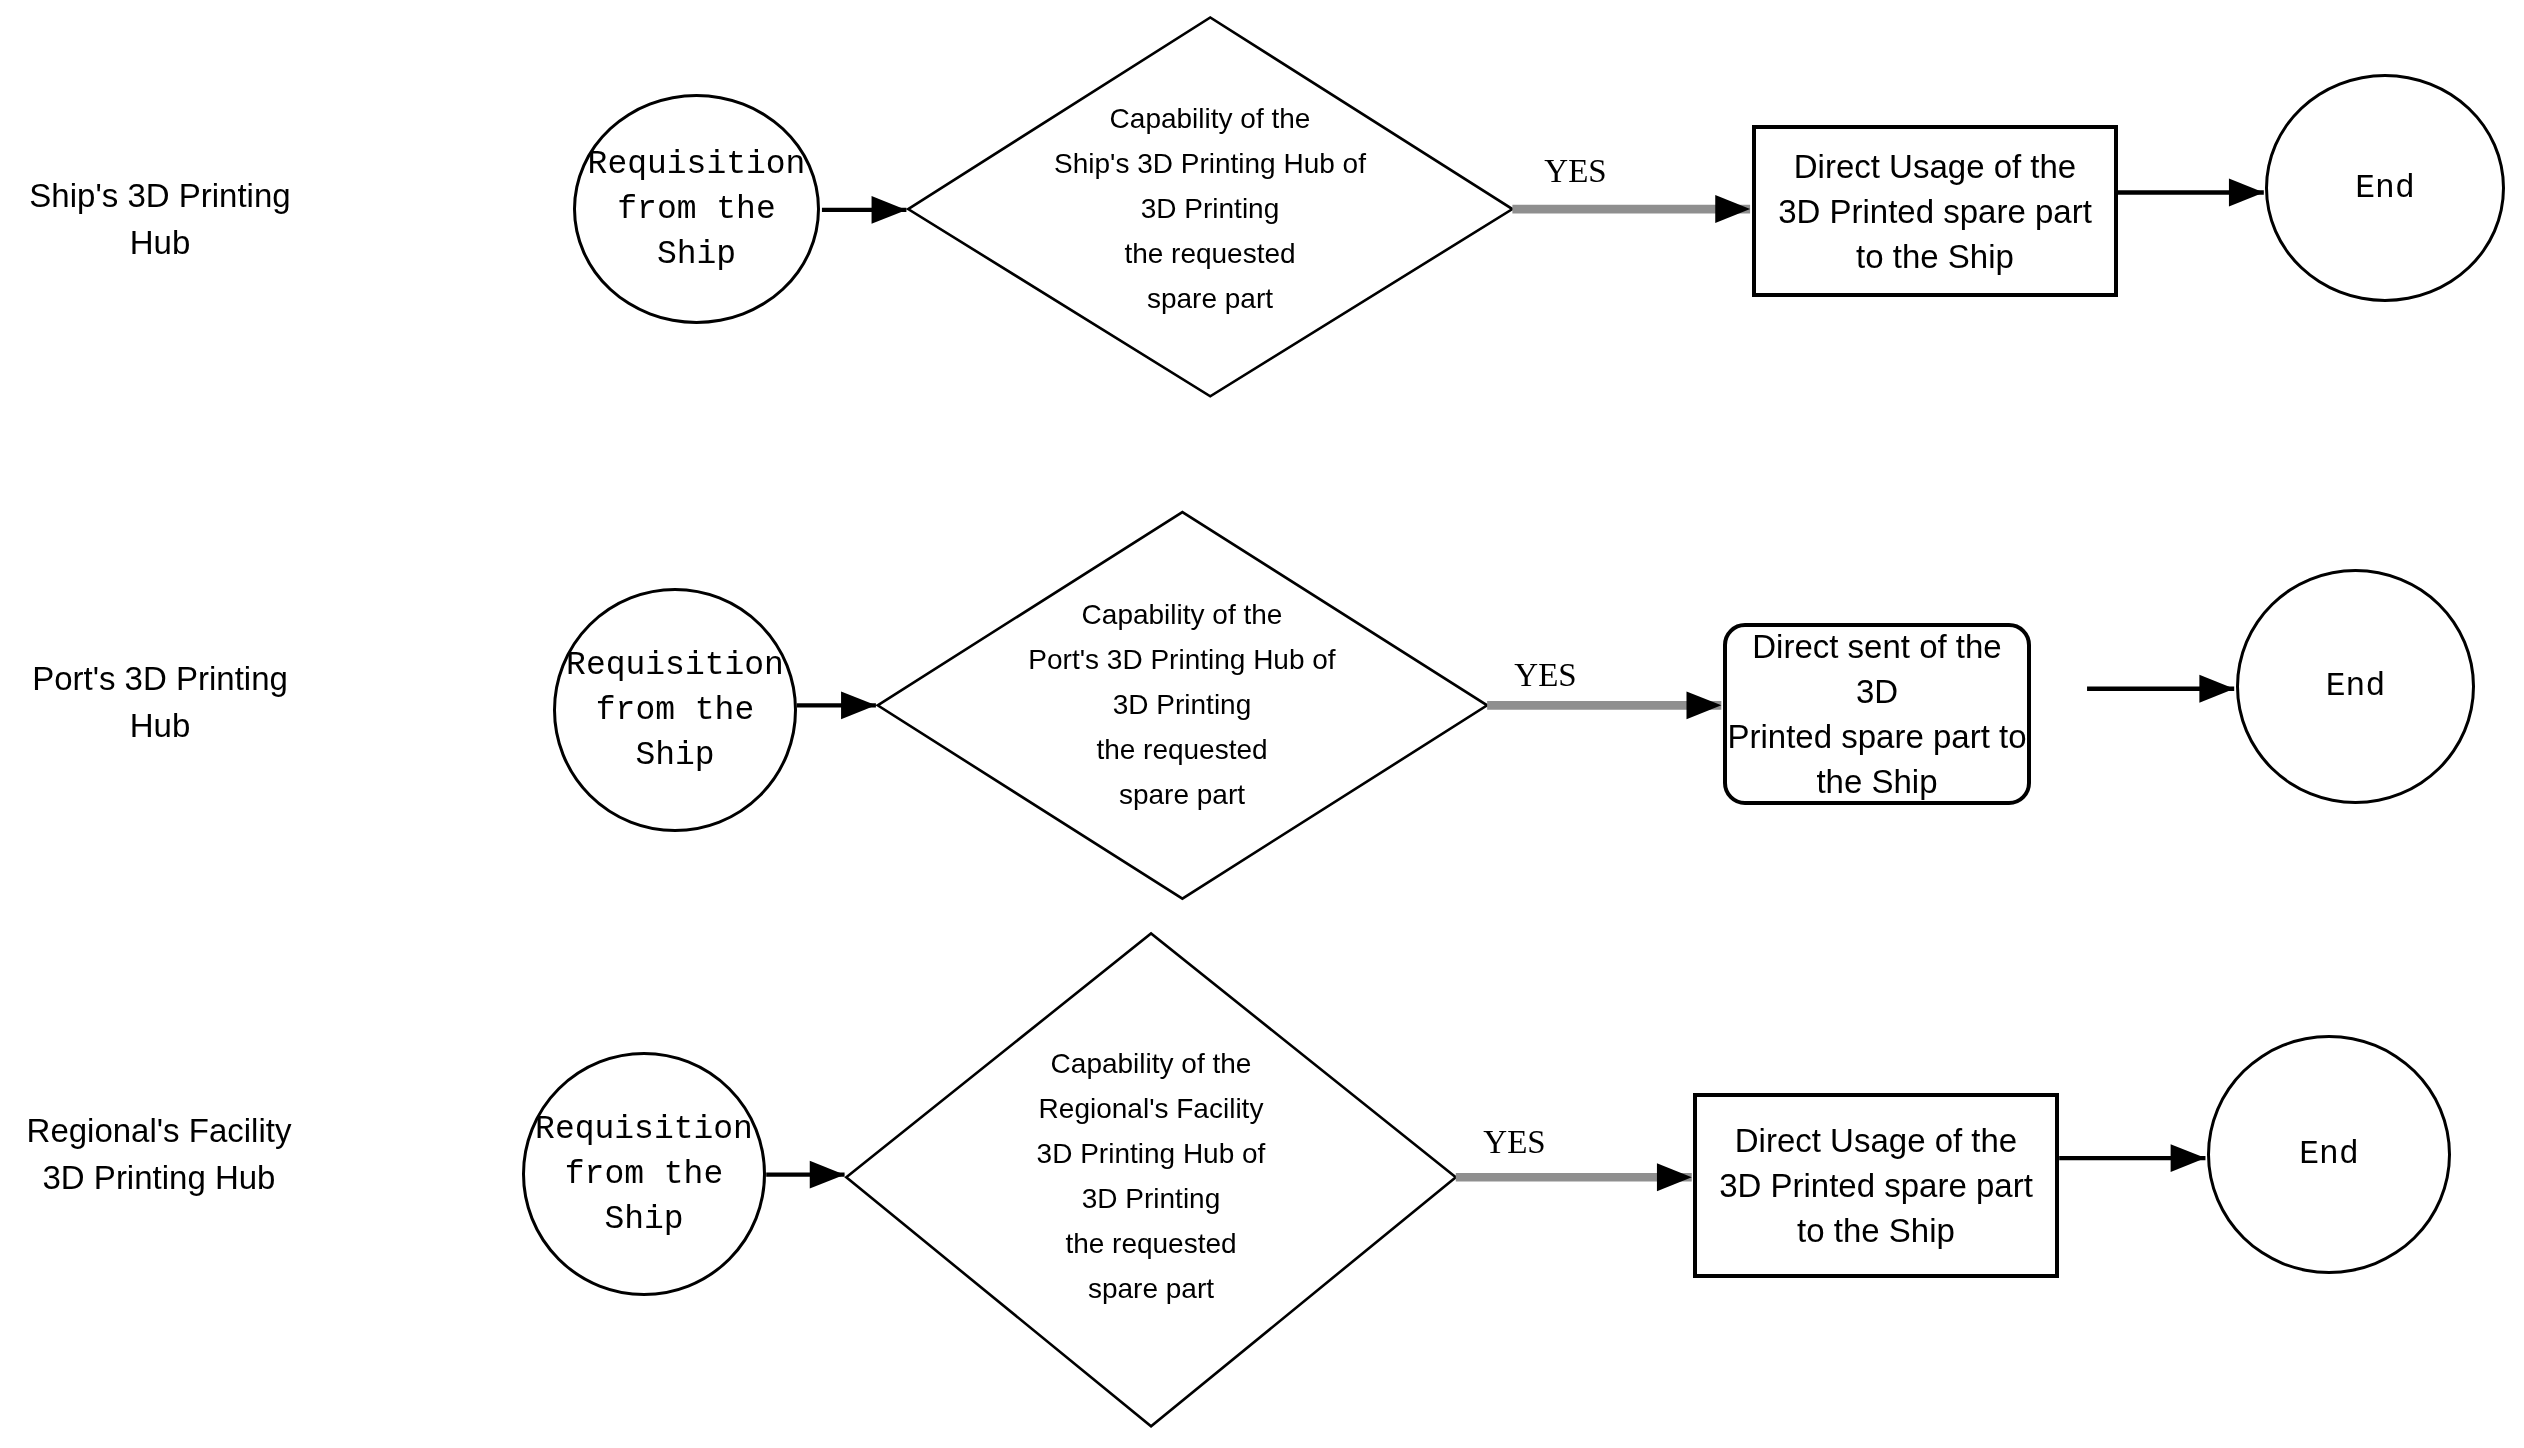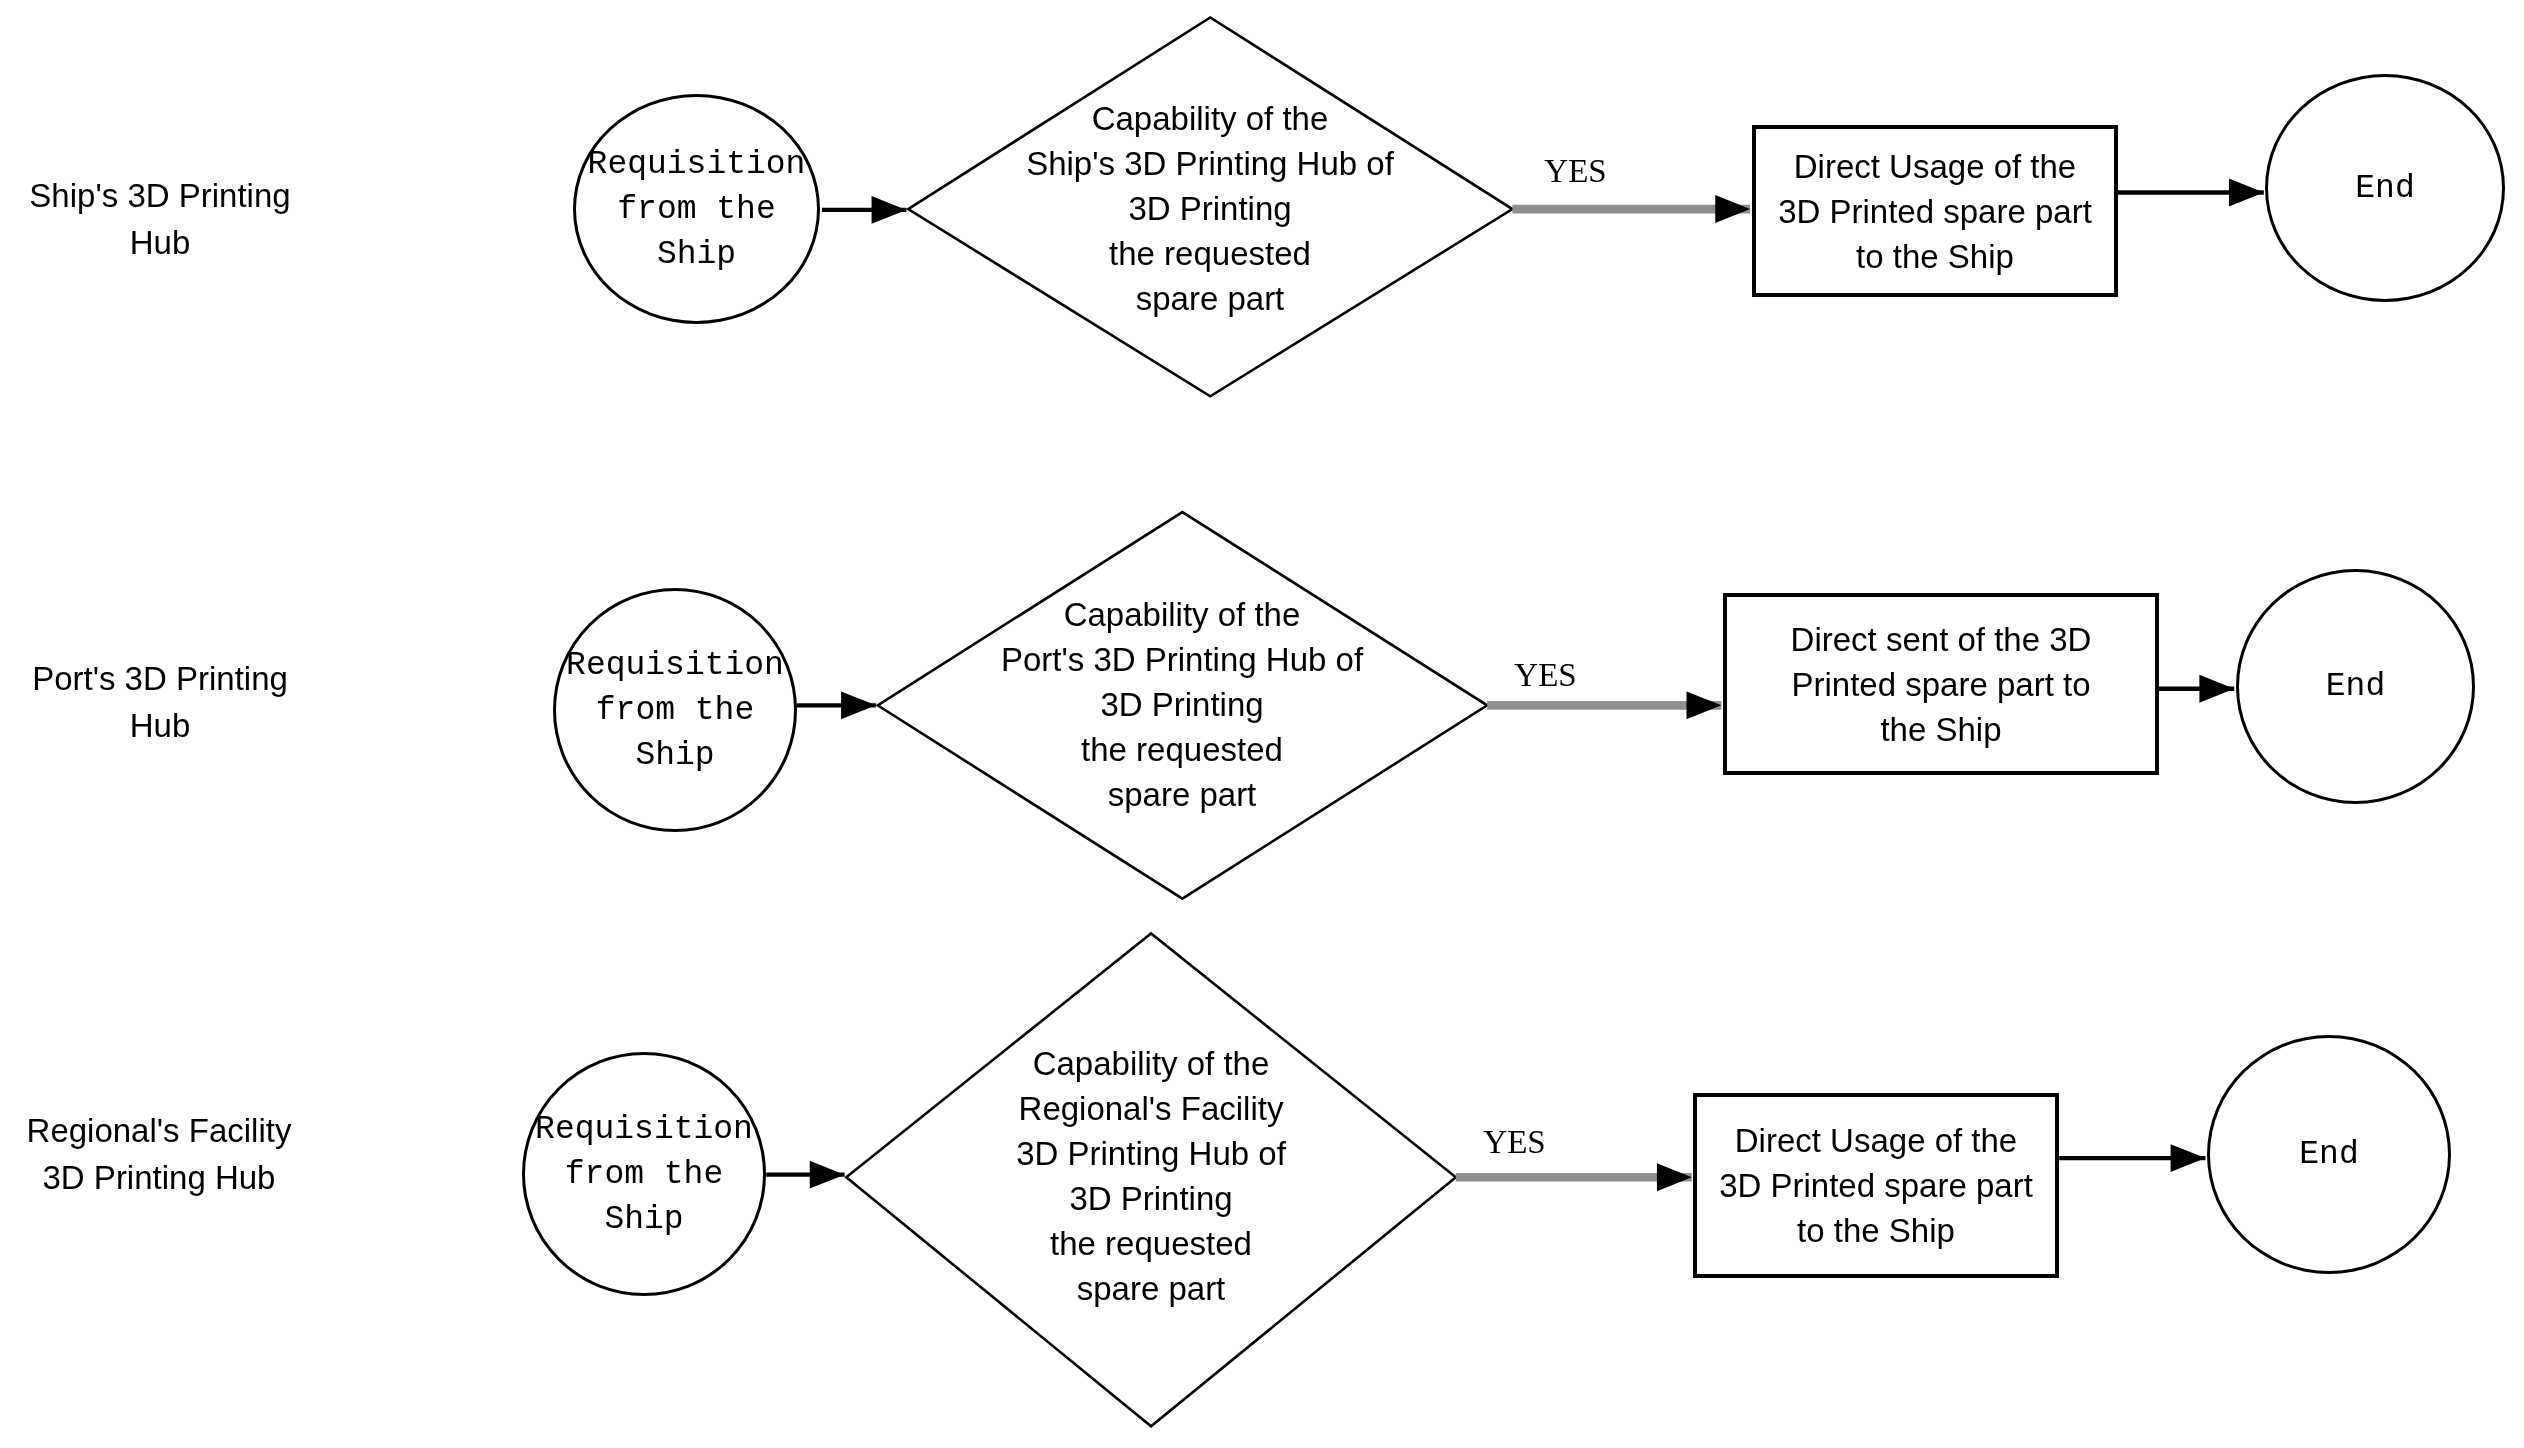--- a/index.html
+++ b/index.html
@@ -15,37 +15,37 @@
   .arrow{stroke:var(--line); stroke-width:5px;}
   .arrow.yes-arrow{stroke:var(--yes); stroke-width:10px;}
   .node{position:absolute; box-sizing:border-box; display:flex; align-items:center;
         justify-content:center; text-align:center; background:#ffffff;}
   .node span{white-space:pre-line; font-size:33px; line-height:45px; color:var(--text);}
   .circle{border:3.5px solid var(--stroke); border-radius:50%;font-family:Liberation Mono, monospace;}
   .rect{border:4.4px solid var(--stroke);text-align:center;}
   .lane-label{position:absolute; width:348px; text-align:center; white-space:pre-line;
         font-size:33px; line-height:47px; color:var(--text);}
   .diamond-text{position:absolute; width:540px; text-align:center; white-space:pre-line;
-        font-size:33px; line-height:45px; color:var(--text);}
+        font-size:28px; line-height:45px; color:var(--text);}
   .yes-label{position:absolute; width:139px; text-align:center; font-size:33px;
         line-height:42px; color:var(--text);font-family:Liberation Serif, serif;}
 
   
   .pos-lane1{left:-14px; top:172px;}
   .pos-start1{left:573px; top:94px; width:247px; height:230px;}
   .pos-dt1{left:940px; top:96px;}
   .pos-yes1{left:1506px; top:150px;}
   .pos-rect1{left:1752px; top:125px; width:366px; height:172px;}
   .pos-end1{left:2265px; top:74px; width:240px; height:228px;}
   
   .pos-lane2{left:-14px; top:655px;}
   .pos-start2{left:553px; top:588px; width:244px; height:244px;}
   .pos-dt2{left:912px; top:592px;}
   .pos-yes2{left:1476px; top:654px;}
-  .pos-rect2{left:1723px; top:593px; width:436px; height:182px;}
+  .pos-rect2{left:1723px; top:623px; width:308px; height:182px;border-radius:22px;}
   .pos-end2{left:2236px; top:569px; width:239px; height:235px;}
   
   .pos-lane3{left:-15px; top:1107px;}
   .pos-start3{left:522px; top:1052px; width:244px; height:244px;}
   .pos-dt3{left:881px; top:1041px;}
   .pos-yes3{left:1445px; top:1121px;}
   .pos-rect3{left:1693px; top:1093px; width:366px; height:185px;}
   .pos-end3{left:2207px; top:1035px; width:244px; height:239px;}
 </style>
 </head>

